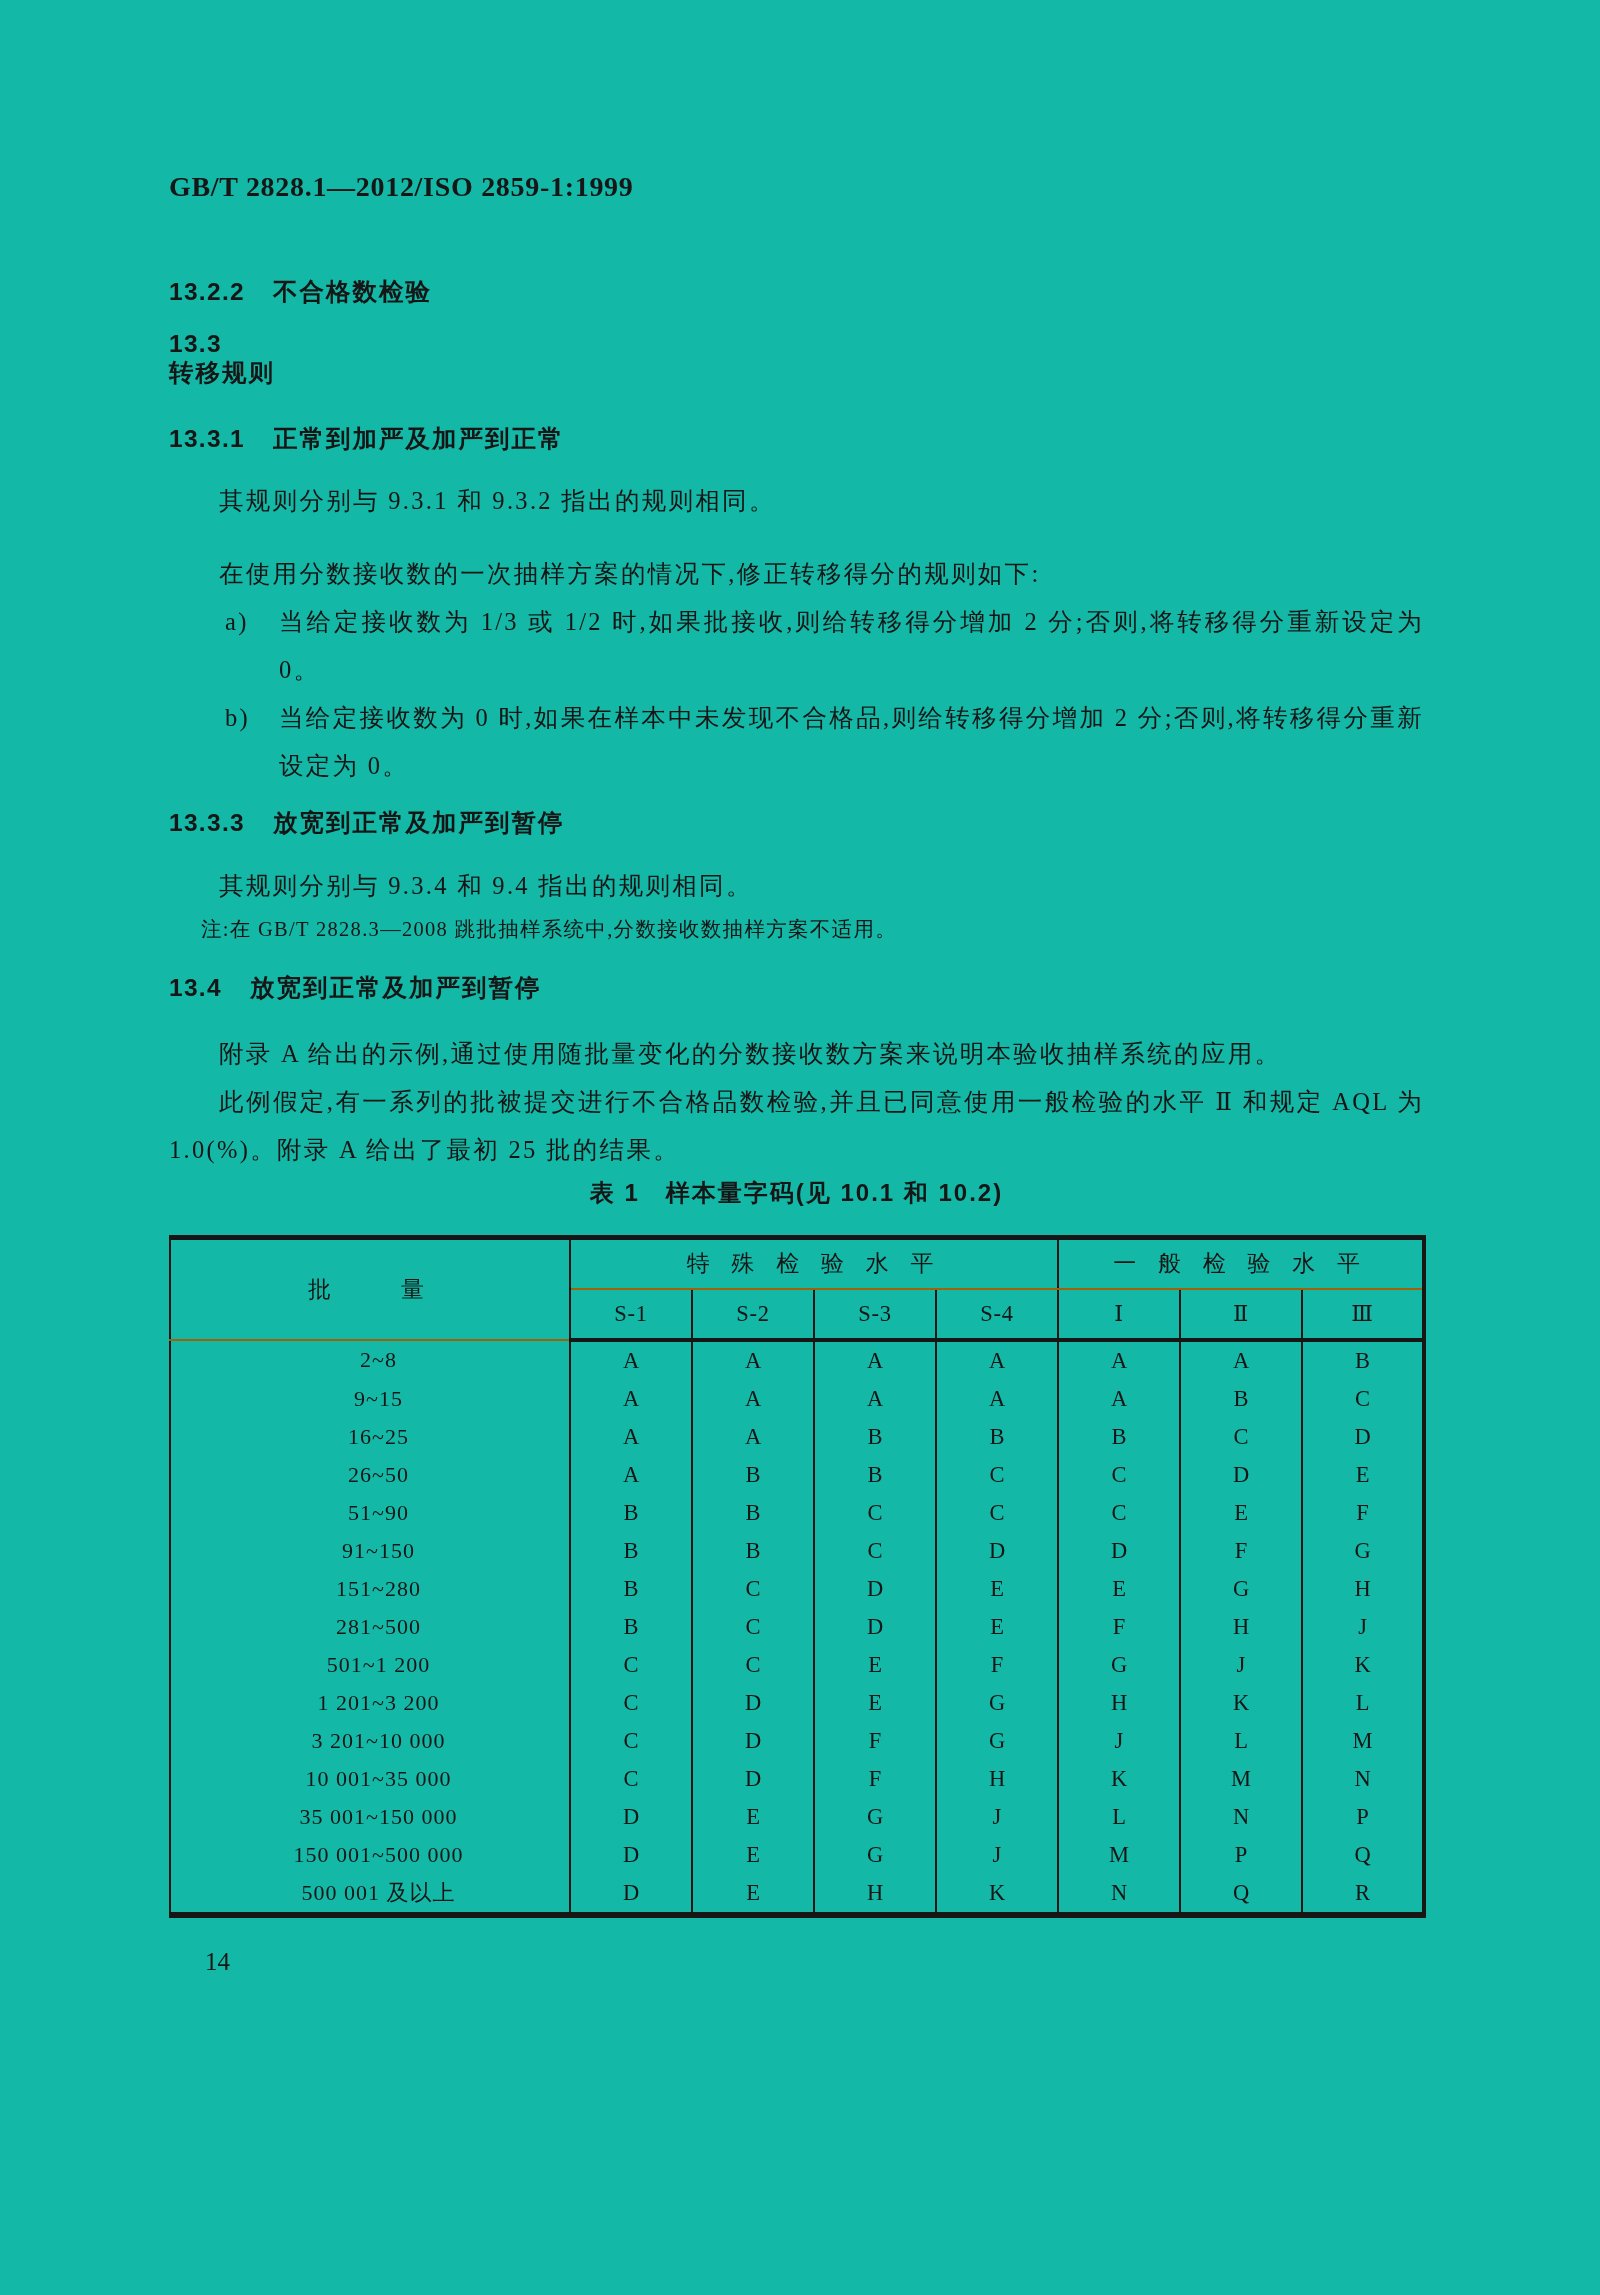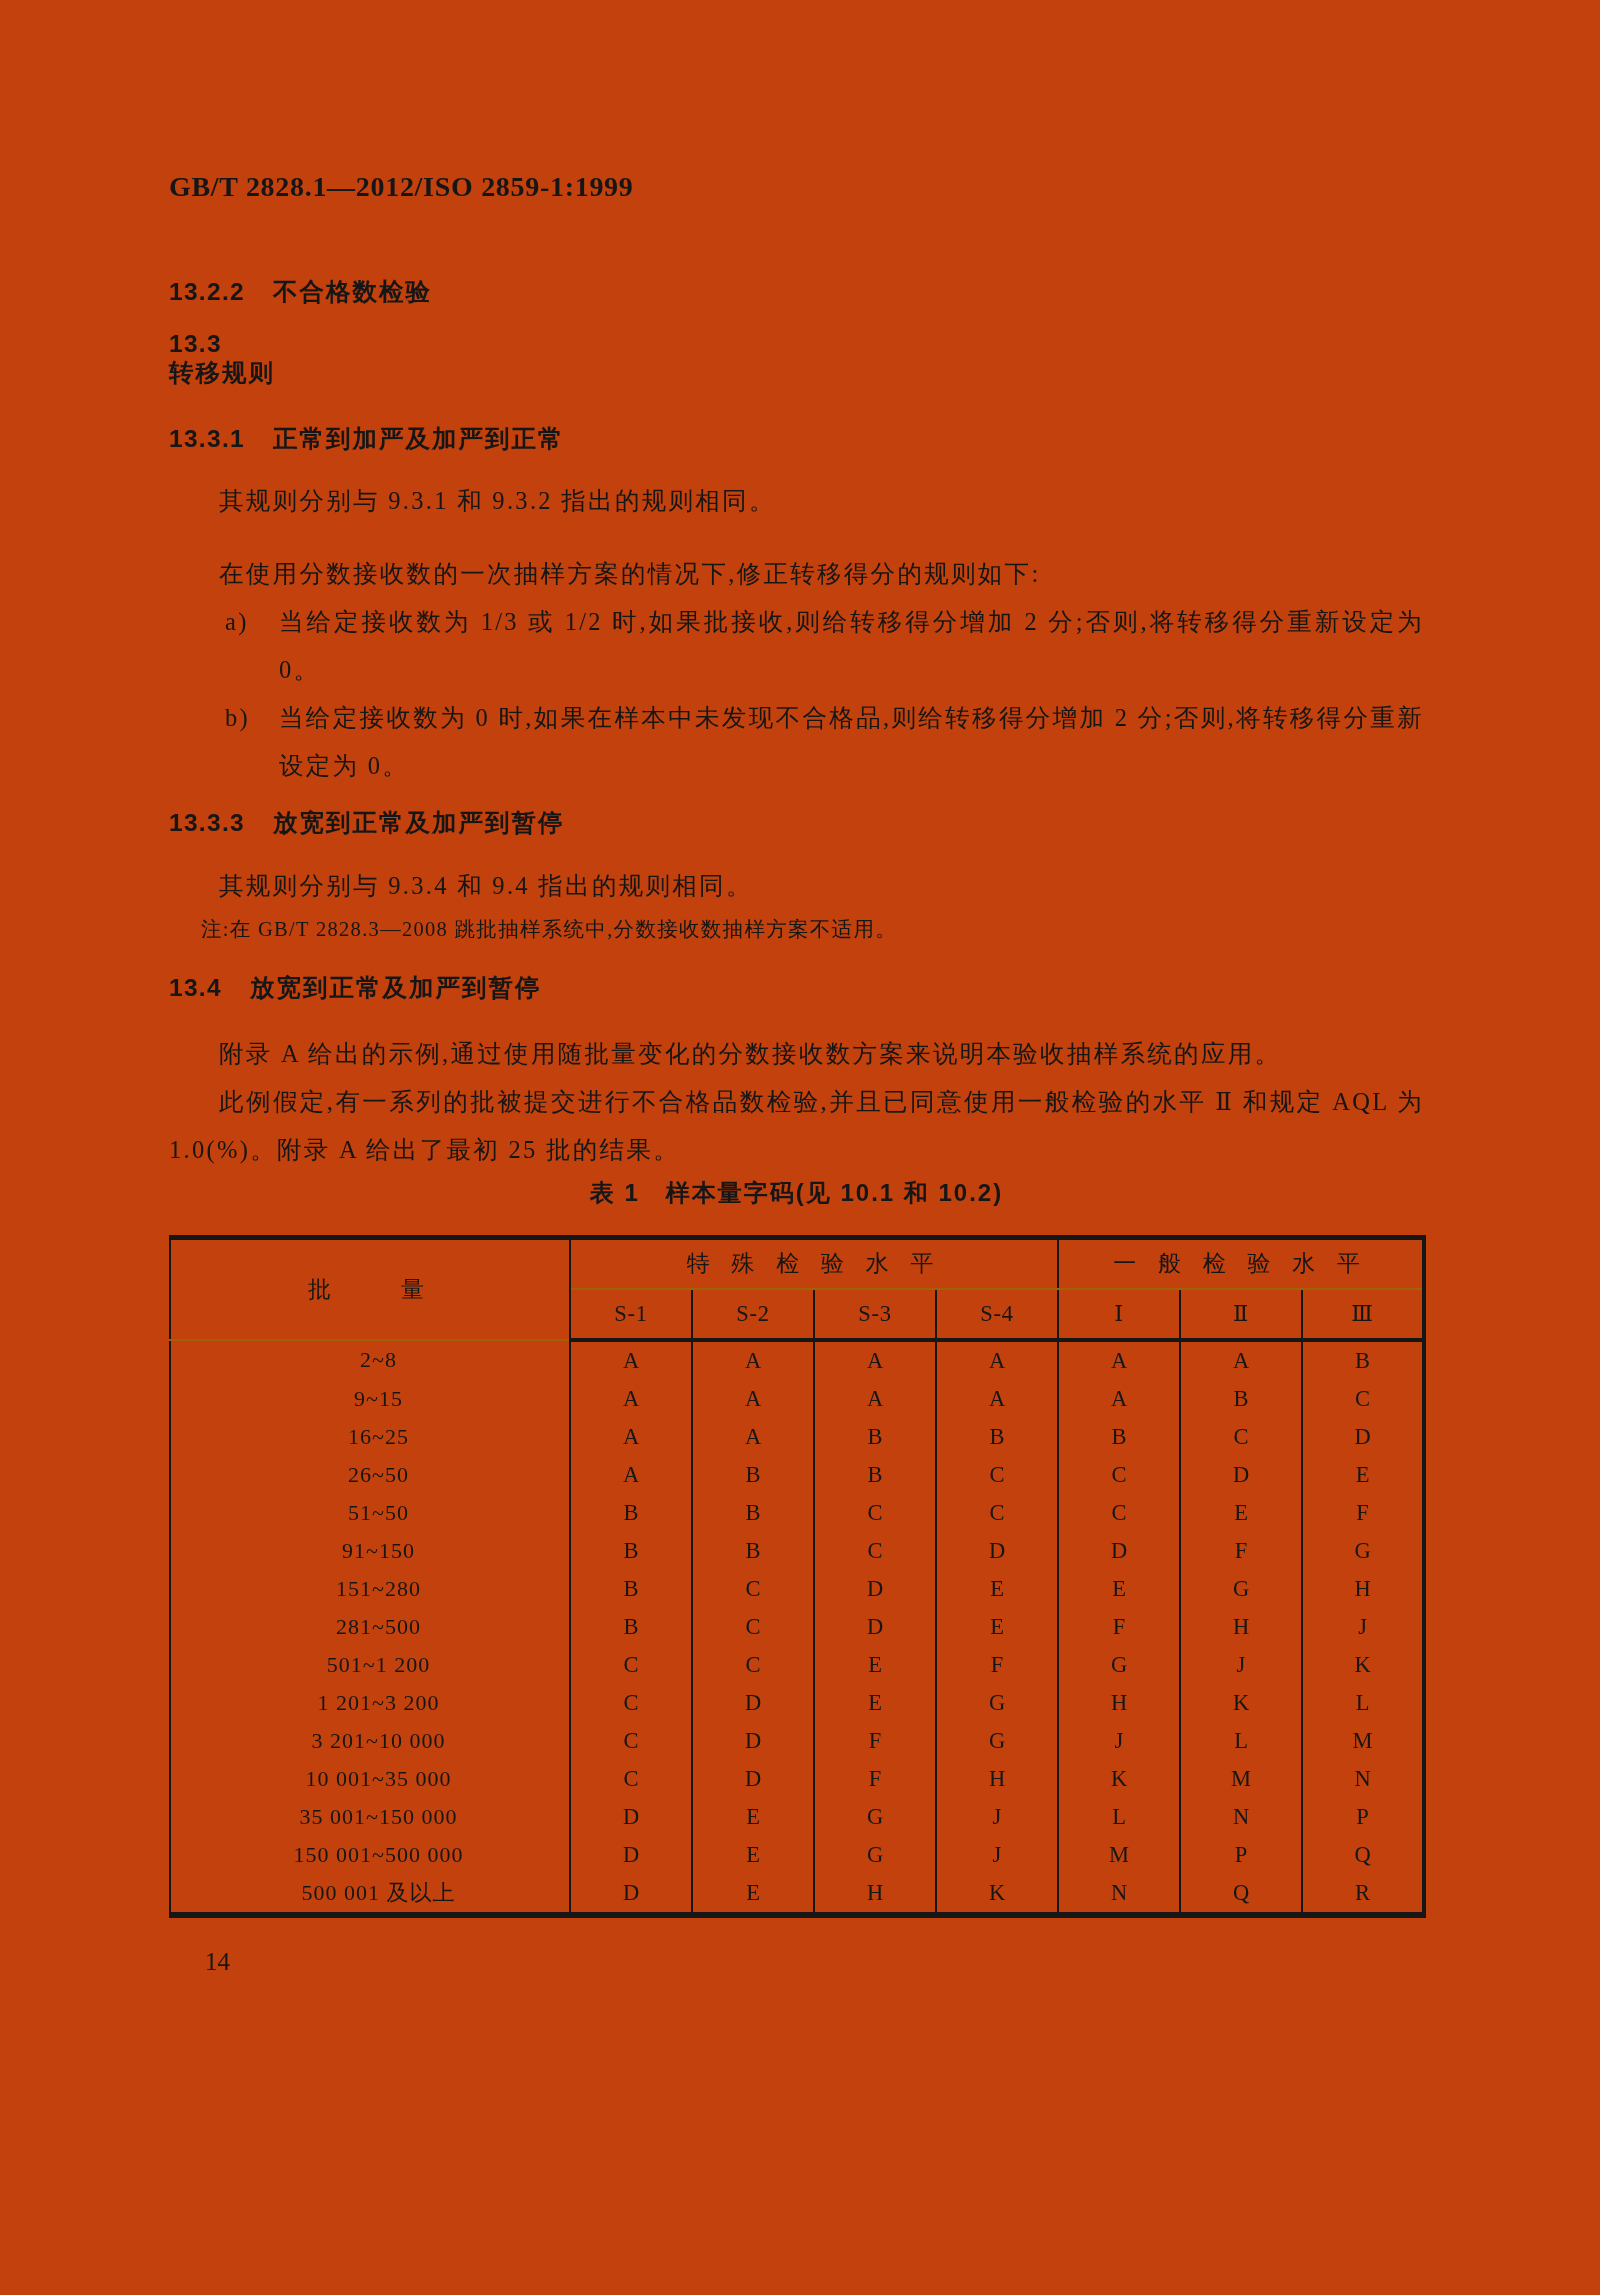--- a/index.html
+++ b/index.html
@@ -1,19 +1,19 @@
 <!DOCTYPE html>
 <html style="font-size:10.6px"><head>
 <meta charset="utf-8">
 <style>
   html,body{margin:0;padding:0;background:#ffffff;}
   .page{
     position:relative;
     width:1600px;height:2295px;
-    background:#c2410c;
+    background:#14b8a6;
     color:#161616;
     box-sizing:border-box;
     padding:171px 176px 0 169px;
     font-family:"Liberation Serif","DejaVu Serif",serif;
     overflow:hidden;
   }
   .doc-code{
     font-family:"Liberation Serif","DejaVu Serif",serif;
     font-weight:bold;
     font-size:28px;
@@ -216,21 +216,21 @@
           <td class="batch">26~50</td>
           <td>A</td>
           <td>B</td>
           <td>B</td>
           <td>C</td>
           <td>C</td>
           <td>D</td>
           <td>E</td>
         </tr>
         <tr>
-          <td class="batch">51~50</td>
+          <td class="batch">51~90</td>
           <td>B</td>
           <td>B</td>
           <td>C</td>
           <td>C</td>
           <td>C</td>
           <td>E</td>
           <td>F</td>
         </tr>
         <tr>
           <td class="batch">91~150</td>

